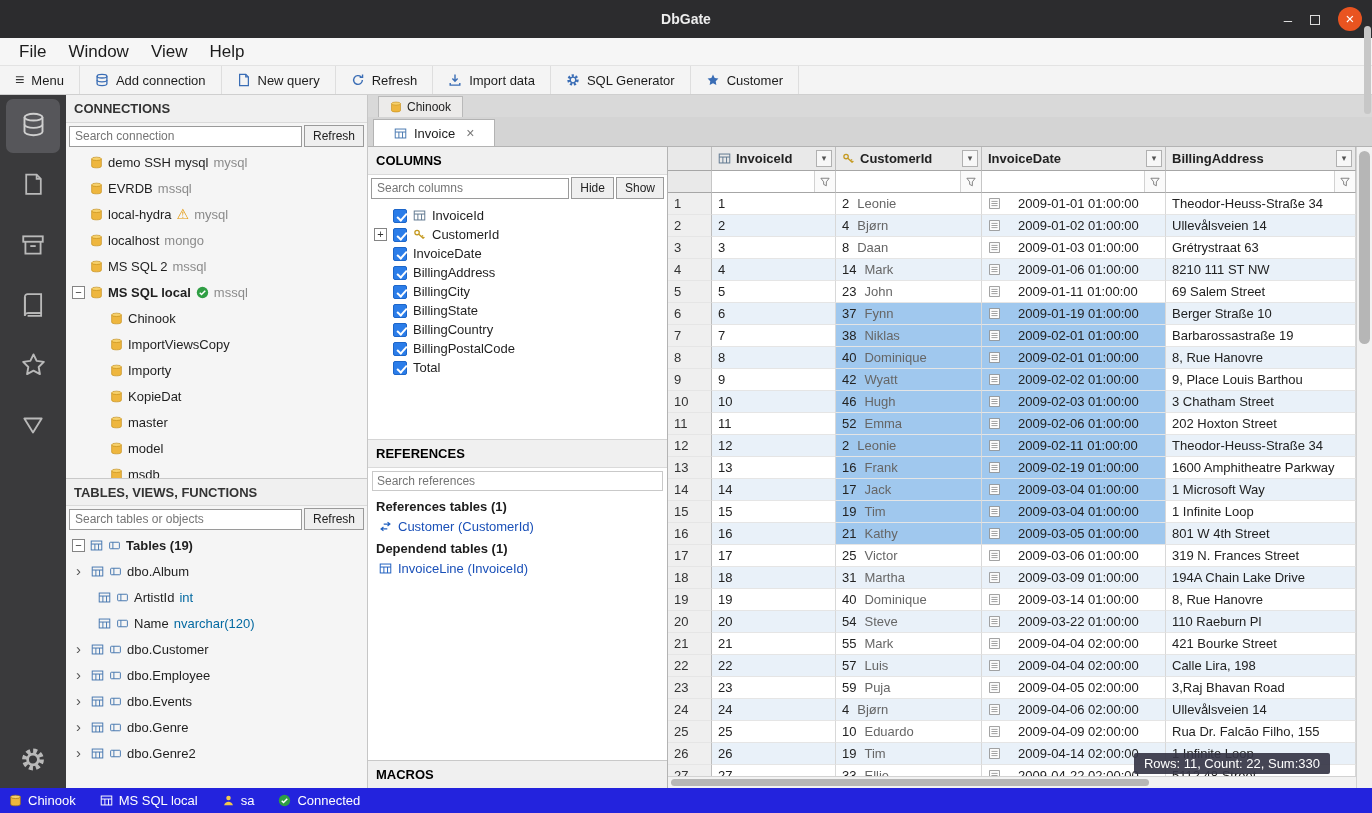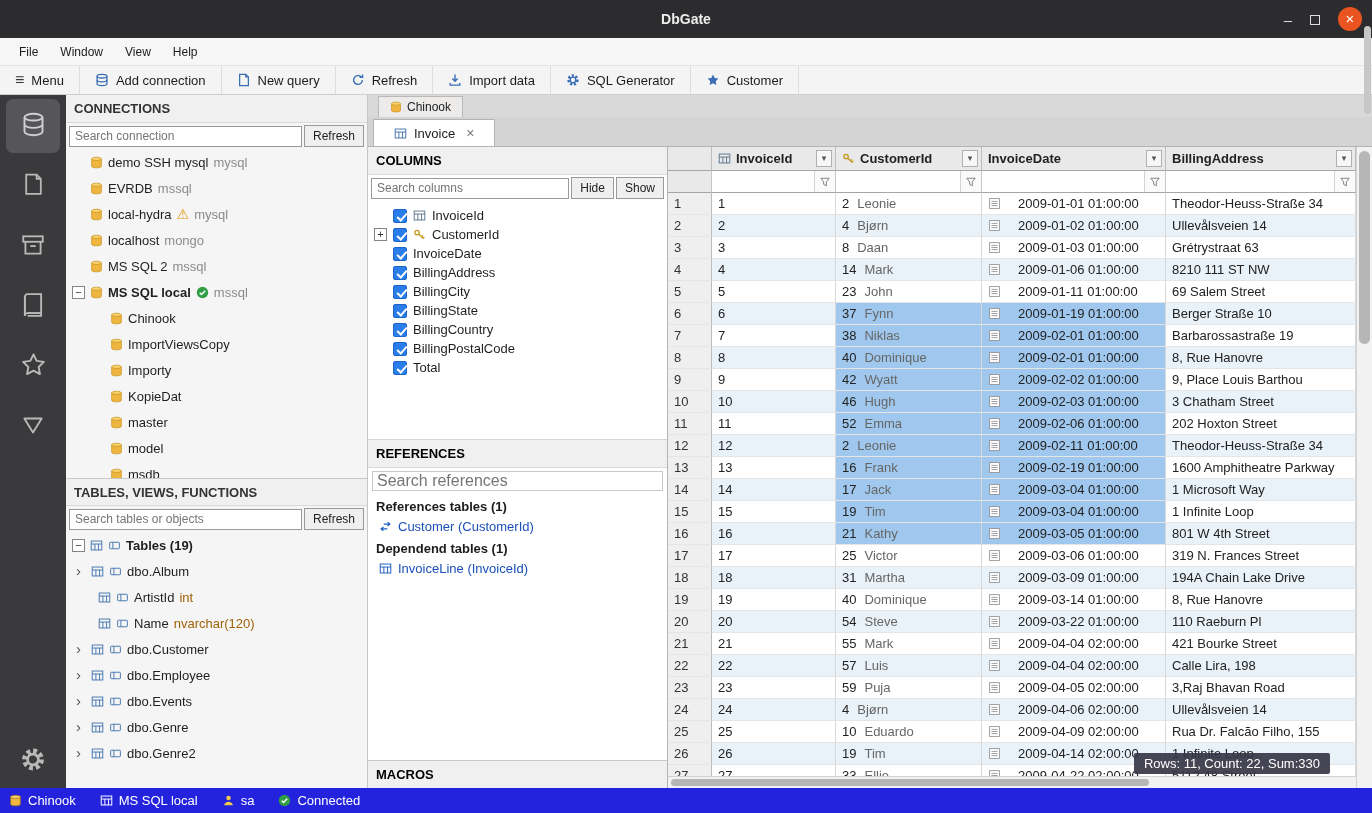--- a/index.html
+++ b/index.html
@@ -10,21 +10,21 @@
   
   .titlebar { height:38px; background:#2c2c2e; flex:none; display:flex; align-items:center; justify-content:center; position:relative; }
   .wtitle { color:#eee; font-size:14px; font-weight:600; }
   .winctrl { position:absolute; right:10px; top:0; height:100%; display:flex; align-items:center; gap:18px; }
   .wbtn { color:#ddd; font-size:15px; text-align:center; cursor:default; }
   .maxbox { display:inline-block; width:10px; height:10px; border:1.5px solid #ddd; }
   .wclose { width:24px; height:24px; border-radius:50%; background:#e95420; color:#fff; line-height:23px; font-size:15px; text-align:center; }
 
   
   .menubar { height:28px; background:#f6f6f6; flex:none; display:flex; align-items:center; padding-left:8px; border-bottom:1px solid #e3e3e3; }
-  .menu-item { padding:4px 11px; font-size:12px; color:#1c1c1c; }
+  .menu-item { padding:4px 11px; font-size:17px; color:#1c1c1c; }
 
   
   .toolbar { height:29px; background:#f4f4f4; flex:none; display:flex; align-items:stretch; border-bottom:1px solid #cfcfcf; }
   .tb-item { display:flex; align-items:center; gap:7px; padding:0 15px; border-right:1px solid #dedede; font-size:13px; color:#1c1c1c; }
   .ticon { display:inline-flex; align-items:center; }
   .tmenu { font-size:16px; color:#333; font-weight:bold; line-height:1; }
 
   
   .main { flex:1; min-height:0; display:flex; }
 
@@ -57,21 +57,21 @@
   .f-warning .warn { display:inline; }
   .okc { display:none; }
   .f-connected .okc { display:inline-flex; }
   
   .k-table { padding-left:10px; }
   .k-col { padding-left:32px; }
   .chev { display:none; width:10px; color:#555; font-size:15px; line-height:10px; flex:none; }
   .k-table .chev { display:inline-block; }
   .k-table.f-expanded .chev { transform:rotate(90deg); }
   .k-group .i-tbl, .k-group .i-col, .k-table .i-col, .k-col .i-tbl, .k-col .boxexp, .k-table .boxexp { display:none; }
-  .typ { color:#a16207; }
+  .typ { color:#0369a1; }
   .pscroll { position:absolute; right:1px; width:7px; background:#c7c7c7; border-radius:4px; }
 
   
   .workarea { flex:1; min-width:0; display:flex; flex-direction:column; }
   .tabbar1 { height:22px; background:#d9d9d9; flex:none; display:flex; align-items:flex-end; padding-left:10px; }
   .dbtab { height:21px; background:#ecebea; border:1px solid #b9b9b9; border-bottom:none; display:flex; align-items:center; gap:5px; padding:0 11px; font-size:12px; color:#222; }
   .tabbar2 { height:30px; background:#d4d4d4; flex:none; display:flex; align-items:stretch; padding-left:5px; border-bottom:1px solid #b3b3b3; }
   .filetab { margin-top:2px; background:#fff; border:1px solid #b3b3b3; border-bottom:none; display:flex; align-items:center; gap:7px; padding:0 20px; font-size:13px; color:#1c1c1c; }
   .tabclose { color:#777; font-size:14px; margin-left:4px; }
   .workrow { flex:1; min-height:0; display:flex; }
@@ -86,21 +86,21 @@
   .plusbox::before { content:'+'; }
   .f-expandable .plusbox { visibility:visible; }
   .cb { width:14px; height:14px; flex:none; background:#2b7de9; border:1px solid #1d66c9; border-radius:2px; position:relative; }
   .cb::after { content:''; position:absolute; left:4.5px; top:1.5px; width:4px; height:8px; border-right:2px solid #fff; border-bottom:2px solid #fff; transform:rotate(42deg); }
   .ic { display:none; align-items:center; }
   .k-pk .ic-pk { display:inline-flex; }
   .k-fk .ic-key { display:inline-flex; }
   .cn { color:#1f1f1f; }
   .sect-refs { flex:1; min-height:0; display:flex; flex-direction:column; }
   .ref-search { padding:3px 4px; }
-  .ref-search input { width:100%; height:20px; border:1px solid #c9c9c9; font-size:16px; padding:0 4px; font-family:inherit; color:#333; }
+  .ref-search input { width:100%; height:20px; border:1px solid #c9c9c9; font-size:12px; padding:0 4px; font-family:inherit; color:#333; }
   .ref-heading { font-weight:700; padding:5px 8px 3px 8px; color:#1c1c1c; }
   .ref-link { display:flex; align-items:center; gap:6px; padding:2px 8px 2px 11px; color:#1a50b8; }
   .sect-macros { flex:none; }
   .msec-header.macros { border-top:1px solid #c9c9c9; border-bottom:none; }
 
   
   .gridwrap { flex:1; min-width:0; position:relative; background:#fff; display:flex; flex-direction:column; overflow:hidden; }
   .ghead { display:flex; height:24px; flex:none; }
   .gh { background:#e9e9e9; border-right:1px solid #bdbdbd; border-bottom:1px solid #a6a6a6; display:flex; align-items:center; gap:5px; padding:0 3px 0 6px; font-weight:700; white-space:nowrap; overflow:hidden; flex:none; }
   .gh .dd { margin-left:auto; width:16px; height:17px; background:#f7f7f7; border:1px solid #b0b0b0; color:#555; font-size:9px; line-height:15px; text-align:center; font-weight:400; flex:none; }

